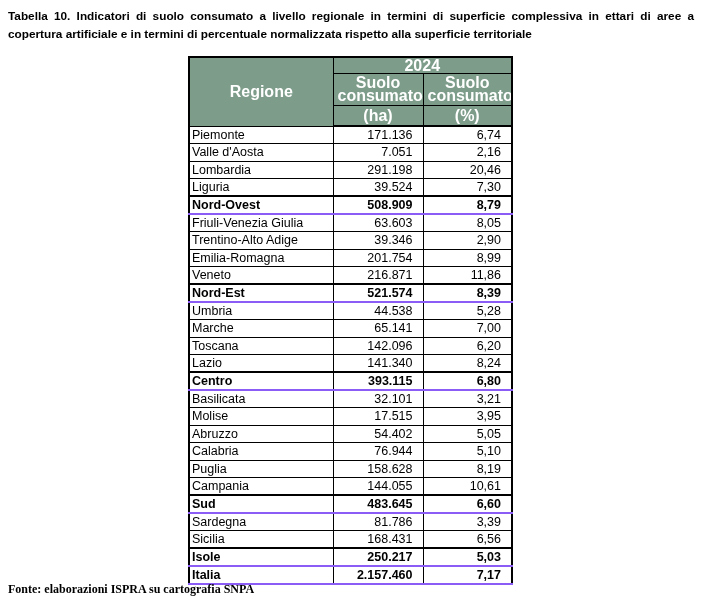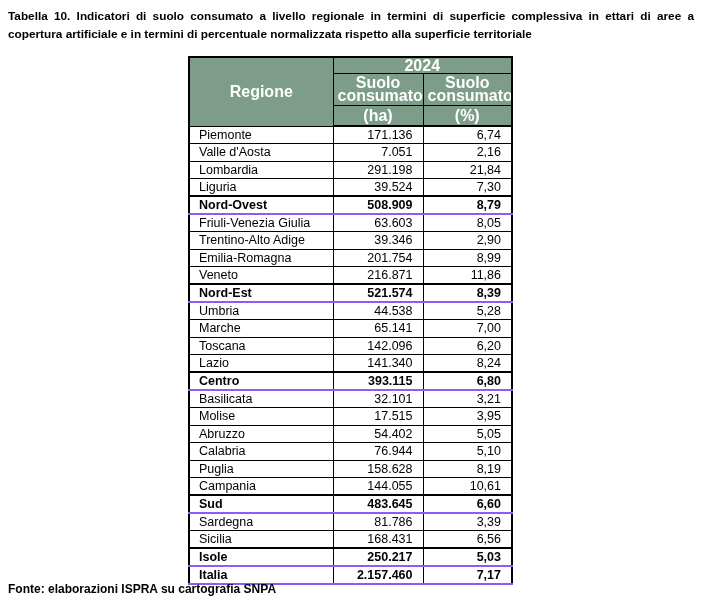--- a/index.html
+++ b/index.html
@@ -27,26 +27,26 @@
   thead th {
     background: var(--header-bg, #7d9d8a);
     color: var(--header-fg, #ffffff);
     font-weight: bold; text-align: center;
     font-size: 16px; line-height: 13px;
   }
   tr.year-row th { height: 16px; }
   tr.label-row th { height: 32px; vertical-align: middle; padding: 2px 4px; white-space: normal; }
   tr.unit-row th { height: 21px; border-bottom: 2px solid #000; }
   tbody td { height: 17.5px; line-height: 16px; vertical-align: middle; }
-  td.region { text-align: left; padding-left: 9px; padding-right: 4px; }
+  td.region { text-align: left; padding-left: 2px; padding-right: 4px; }
   td.num { text-align: right; padding-right: 10px; padding-left: 4px; }
   tr.bold td { font-weight: bold; border-top: 2px solid #000; border-bottom: 2px solid #8b5cf6; }
   .source {
     position: absolute; left: 8px; top: 582px;
-    font-weight: bold; font-size: 12px;
+    font-weight: bold; font-size: 12px; font-family: Liberation Serif, serif;
   }
 </style>
 </head>
 <body style="--header-bg: #7d9d8a; --header-fg: #ffffff;">
 
 <div class="caption">
   <div class="l1">Tabella 10. Indicatori di suolo consumato a livello regionale in termini di superficie complessiva in ettari di aree a</div>
   <div class="l2">copertura artificiale e in termini di percentuale normalizzata rispetto alla superficie territoriale</div>
 </div>
 
@@ -77,21 +77,21 @@
     <td class="num">6,74</td>
   </tr>
       <tr>
     <td class="region">Valle d'Aosta</td>
     <td class="num">7.051</td>
     <td class="num">2,16</td>
   </tr>
       <tr>
     <td class="region">Lombardia</td>
     <td class="num">291.198</td>
-    <td class="num">21,84</td>
+    <td class="num">20,46</td>
   </tr>
       <tr>
     <td class="region">Liguria</td>
     <td class="num">39.524</td>
     <td class="num">7,30</td>
   </tr>
       <tr class="bold">
     <td class="region">Nord-Ovest</td>
     <td class="num">508.909</td>
     <td class="num">8,79</td>

